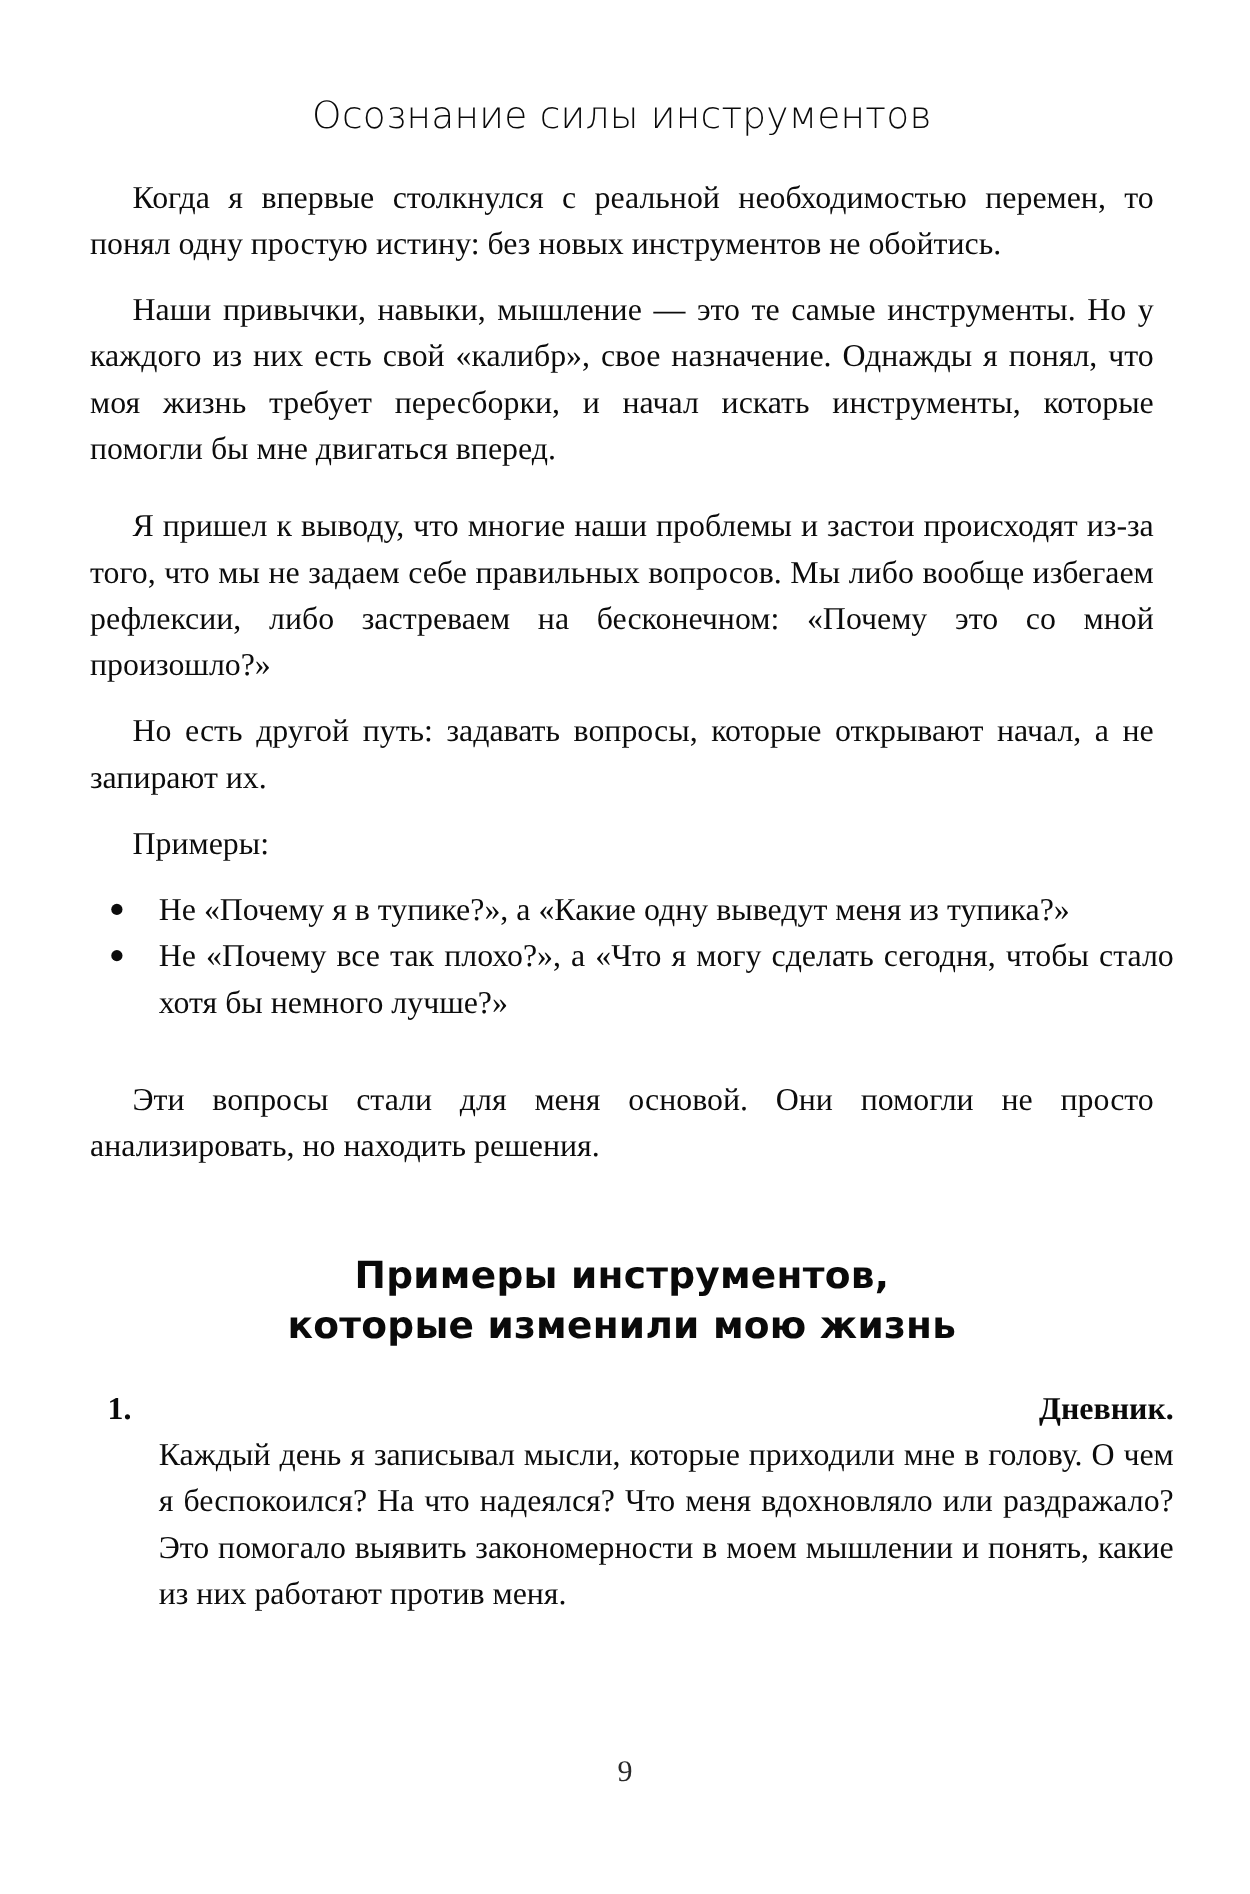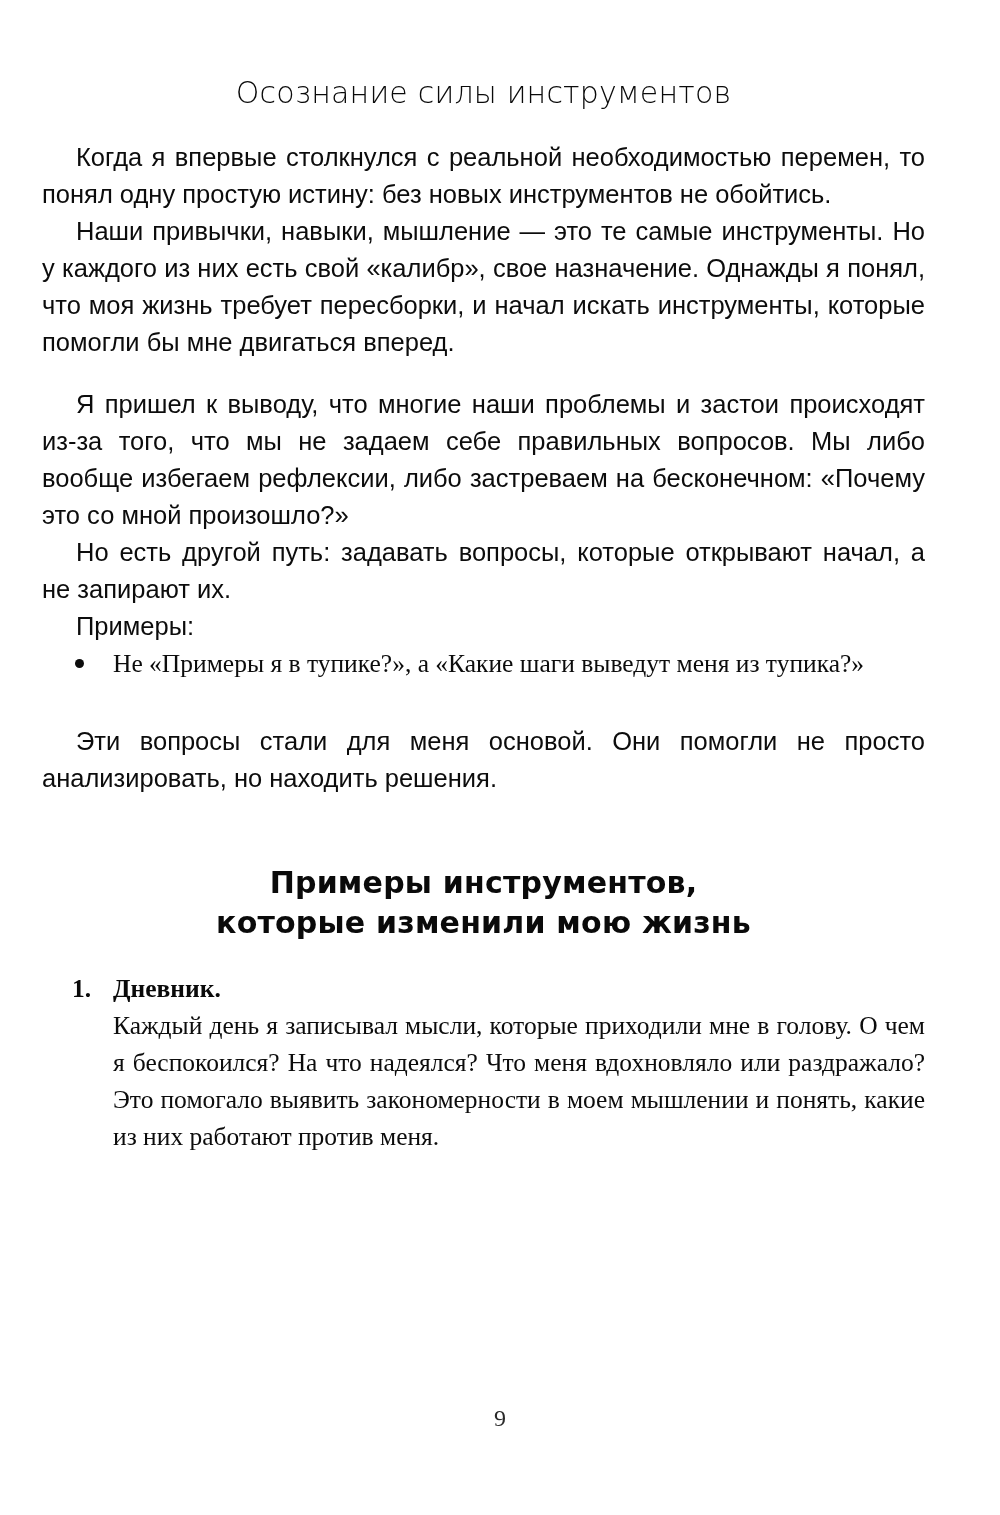--- a/index.html
+++ b/index.html
@@ -12,21 +12,21 @@
     position: relative;
     width: 1000px;
     height: 1515px;
     background: #ffffff;
     overflow: hidden;
     box-sizing: border-box;
   }
 
   .content {
     position: absolute;
-    left: 42px;
+    left: 56px;
     top: 0;
     width: 883px;
   }
 
   
   .heading {
     font-family: "DejaVu Sans", "Liberation Sans", sans-serif;
     font-weight: 300;
     font-size: 30px;
     line-height: 40px;
@@ -37,27 +37,27 @@
   }
 
   .heading-1 { margin: 73px 0 0 0; }
   .heading-2 { margin: 63px 0 0 0; }
   .heading-3 { margin: 66px 0 0 0; }
 
   .heading-3 .hline { display: block; font-weight: bold; }
 
   
   p.body {
-    font-family: Liberation Sans, sans-serif;
+    font-family: Liberation Serif, serif;
     font-size: 25.5px;
     line-height: 37px;
     color: #0c0c0c;
     text-align: justify;
     text-justify: inter-word;
-    margin: 0;
+    margin: 16px;
     text-indent: 34px;
     hyphens: manual;
   }
 
   p.body.first { margin-top: 26px; }
   p.body.tight { margin-top: 0; }
   p.body.after-heading { margin-top: 25px; }
   p.body.spaced { margin-top: 27px; }
 
   
@@ -107,20 +107,21 @@
     color: #0a0a0a;
   }
 
   .numbered-item .item-title {
     font-family: "Liberation Serif", "DejaVu Serif", serif;
     font-size: 25.5px;
     line-height: 37px;
     font-weight: bold;
     color: #0a0a0a;
     margin: 0;
+    text-align: right;
   }
 
   .numbered-item .item-body {
     font-family: "Liberation Serif", "DejaVu Serif", serif;
     font-size: 25.5px;
     line-height: 37px;
     color: #0c0c0c;
     text-align: justify;
     text-justify: inter-word;
     margin: 0;
@@ -155,21 +156,25 @@
 
     <p class="body after-heading">Я пришел к выводу, что многие наши проблемы и застои происходят из-за того, что мы не задаем себе правильных вопросов. Мы либо вообще избегаем рефлексии, либо застреваем на бесконечном: «Почему это со мной произошло?»</p>
 
     <p class="body tight">Но есть другой путь: задавать вопросы, которые открывают начал, а не запирают их.</p>
 
     <p class="body tight">Примеры:</p>
 
     <ul class="bullets">
       <li>
         <span class="bullet-dot"></span>
-        <span>Не «Примеры я в тупике?», а «Какие шаги выведут меня из тупика?»</span>
+        <span>Не «Почему я в тупике?», а «Какие одну выведут меня из тупика?»</span>
+      </li>
+      <li>
+        <span class="bullet-dot"></span>
+        <span>Не «Почему все так плохо?», а «Что я могу сделать сегодня, чтобы стало хотя бы немного лучше?»</span>
       </li>
     </ul>
 
     <p class="body spaced noindent-hanging" style="margin-top:41px; text-indent:34px;">Эти вопросы стали для меня основой. Они помогли не просто анализировать, но находить решения.</p>
 
     <h2 class="heading heading-3">
       <span class="hline">Примеры инструментов,</span>
       <span class="hline">которые изменили мою жизнь</span>
     </h2>
 

